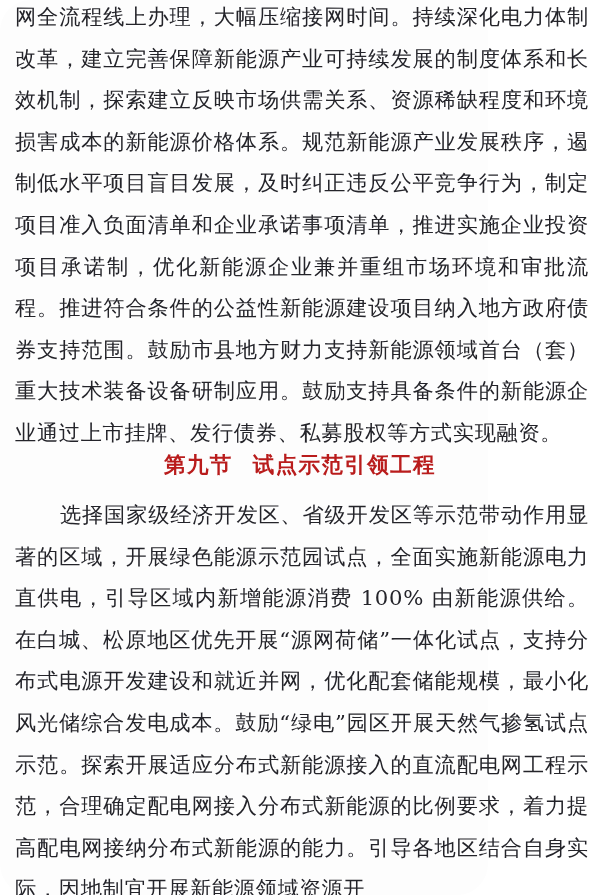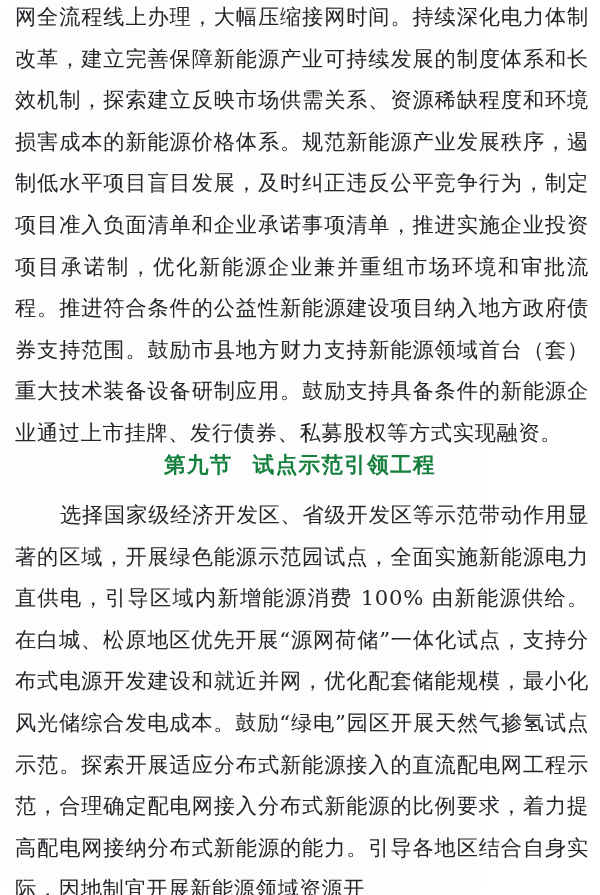--- a/index.html
+++ b/index.html
@@ -50,21 +50,21 @@
   .section-heading {
     position: absolute;
     left: 0;
     top: 448px;
     width: 600px;
     text-align: center;
     font-family: "Liberation Sans", "DejaVu Sans", sans-serif;
     font-size: 21.5px;
     line-height: 34px;
     font-weight: 700;
-    color: #15803d;
+    color: #b91c1c;
     letter-spacing: 1.4px;
   }
   .section-heading .sec-label {
     margin-right: 20px;
   }
 
   
   .page-number {
     position: absolute;
     left: 0;

